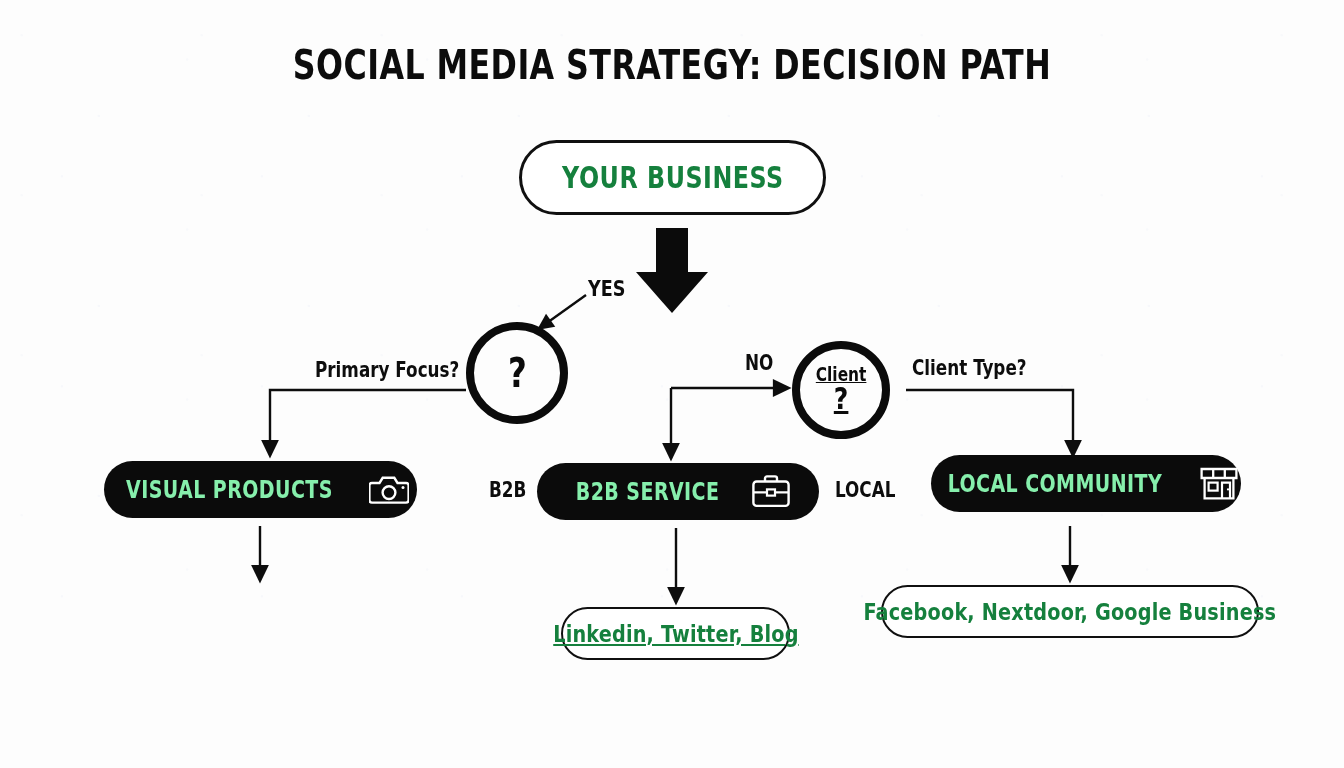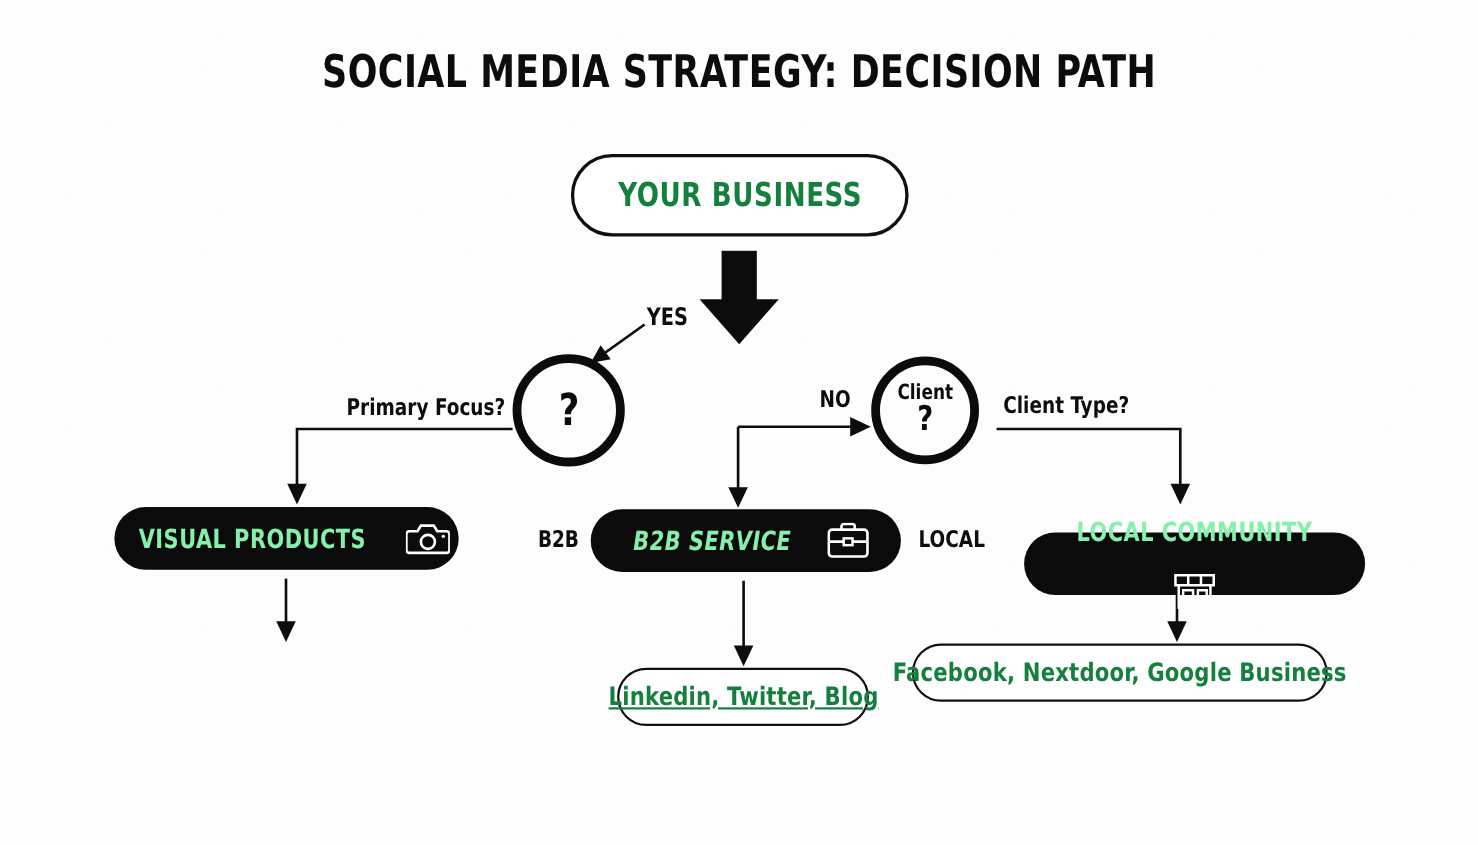--- a/index.html
+++ b/index.html
@@ -61,41 +61,41 @@
     font-weight:bold;
     transform:scaleX(.88);
     white-space:nowrap;
   }
 
   #node-business { left:519px; top:140px; width:307px; height:75px; }
   #node-business .cond { font-size:30px; letter-spacing:.6px; }
 
   #node-visual { left:104px; top:461px; width:313px; height:57px; }
   #node-visual .cond { font-size:24px; letter-spacing:.5px; }
-  #node-b2b { left:537px; top:463px; width:282px; height:57px;font-style:italic; }
+  #node-b2b { left:537px; top:463px; width:282px; height:57px; }
   #node-b2b .cond { font-size:24px; letter-spacing:.5px; }
-  #node-local { left:931px; top:484px; width:310px; height:57px;flex-direction:column; }
+  #node-local { left:931px; top:455px; width:310px; height:57px; }
   #node-local .cond { font-size:24px; letter-spacing:.5px; }
 
   #node-out-visual { left:88px; top:585px; width:320px; height:53px; }
   #node-out-b2b { left:561px; top:607px; width:229px; height:53px;text-decoration:underline; }
-  #node-out-local { left:829px; top:585px; width:378px; height:53px; }
+  #node-out-local { left:881px; top:585px; width:378px; height:53px; }
   .out .cond { font-size:23px; letter-spacing:.2px; transform:scaleX(.93); }
 
   
   .circ {
     border-radius:50%;
     border:8px solid #0b0b0b;
     background:#fdfdfd;
     display:flex; flex-direction:column; align-items:center; justify-content:center;
     color:#0b0b0b;
   }
   #node-q1 { left:466px; top:322px; width:102px; height:102px; }
   #node-q1 .qmark { font-size:40px; }
-  #node-q2 { left:792px; top:324px; width:98px; height:98px; }
+  #node-q2 { left:792px; top:341px; width:98px; height:98px;text-decoration:underline; }
   #node-q2 .small-lbl { font-size:19px; line-height:19px; margin-top:-2px; }
   #node-q2 .qmark { font-size:31px; line-height:29px; }
   .qmark {
     font-family:"DejaVu Sans Condensed","Liberation Sans Narrow","Liberation Sans", sans-serif;
     font-weight:bold; transform:scaleX(.9);
   }
   .small-lbl {
     font-family:"DejaVu Sans Condensed","Liberation Sans Narrow","Liberation Sans", sans-serif;
     font-weight:bold; transform:scaleX(.9);
   }

